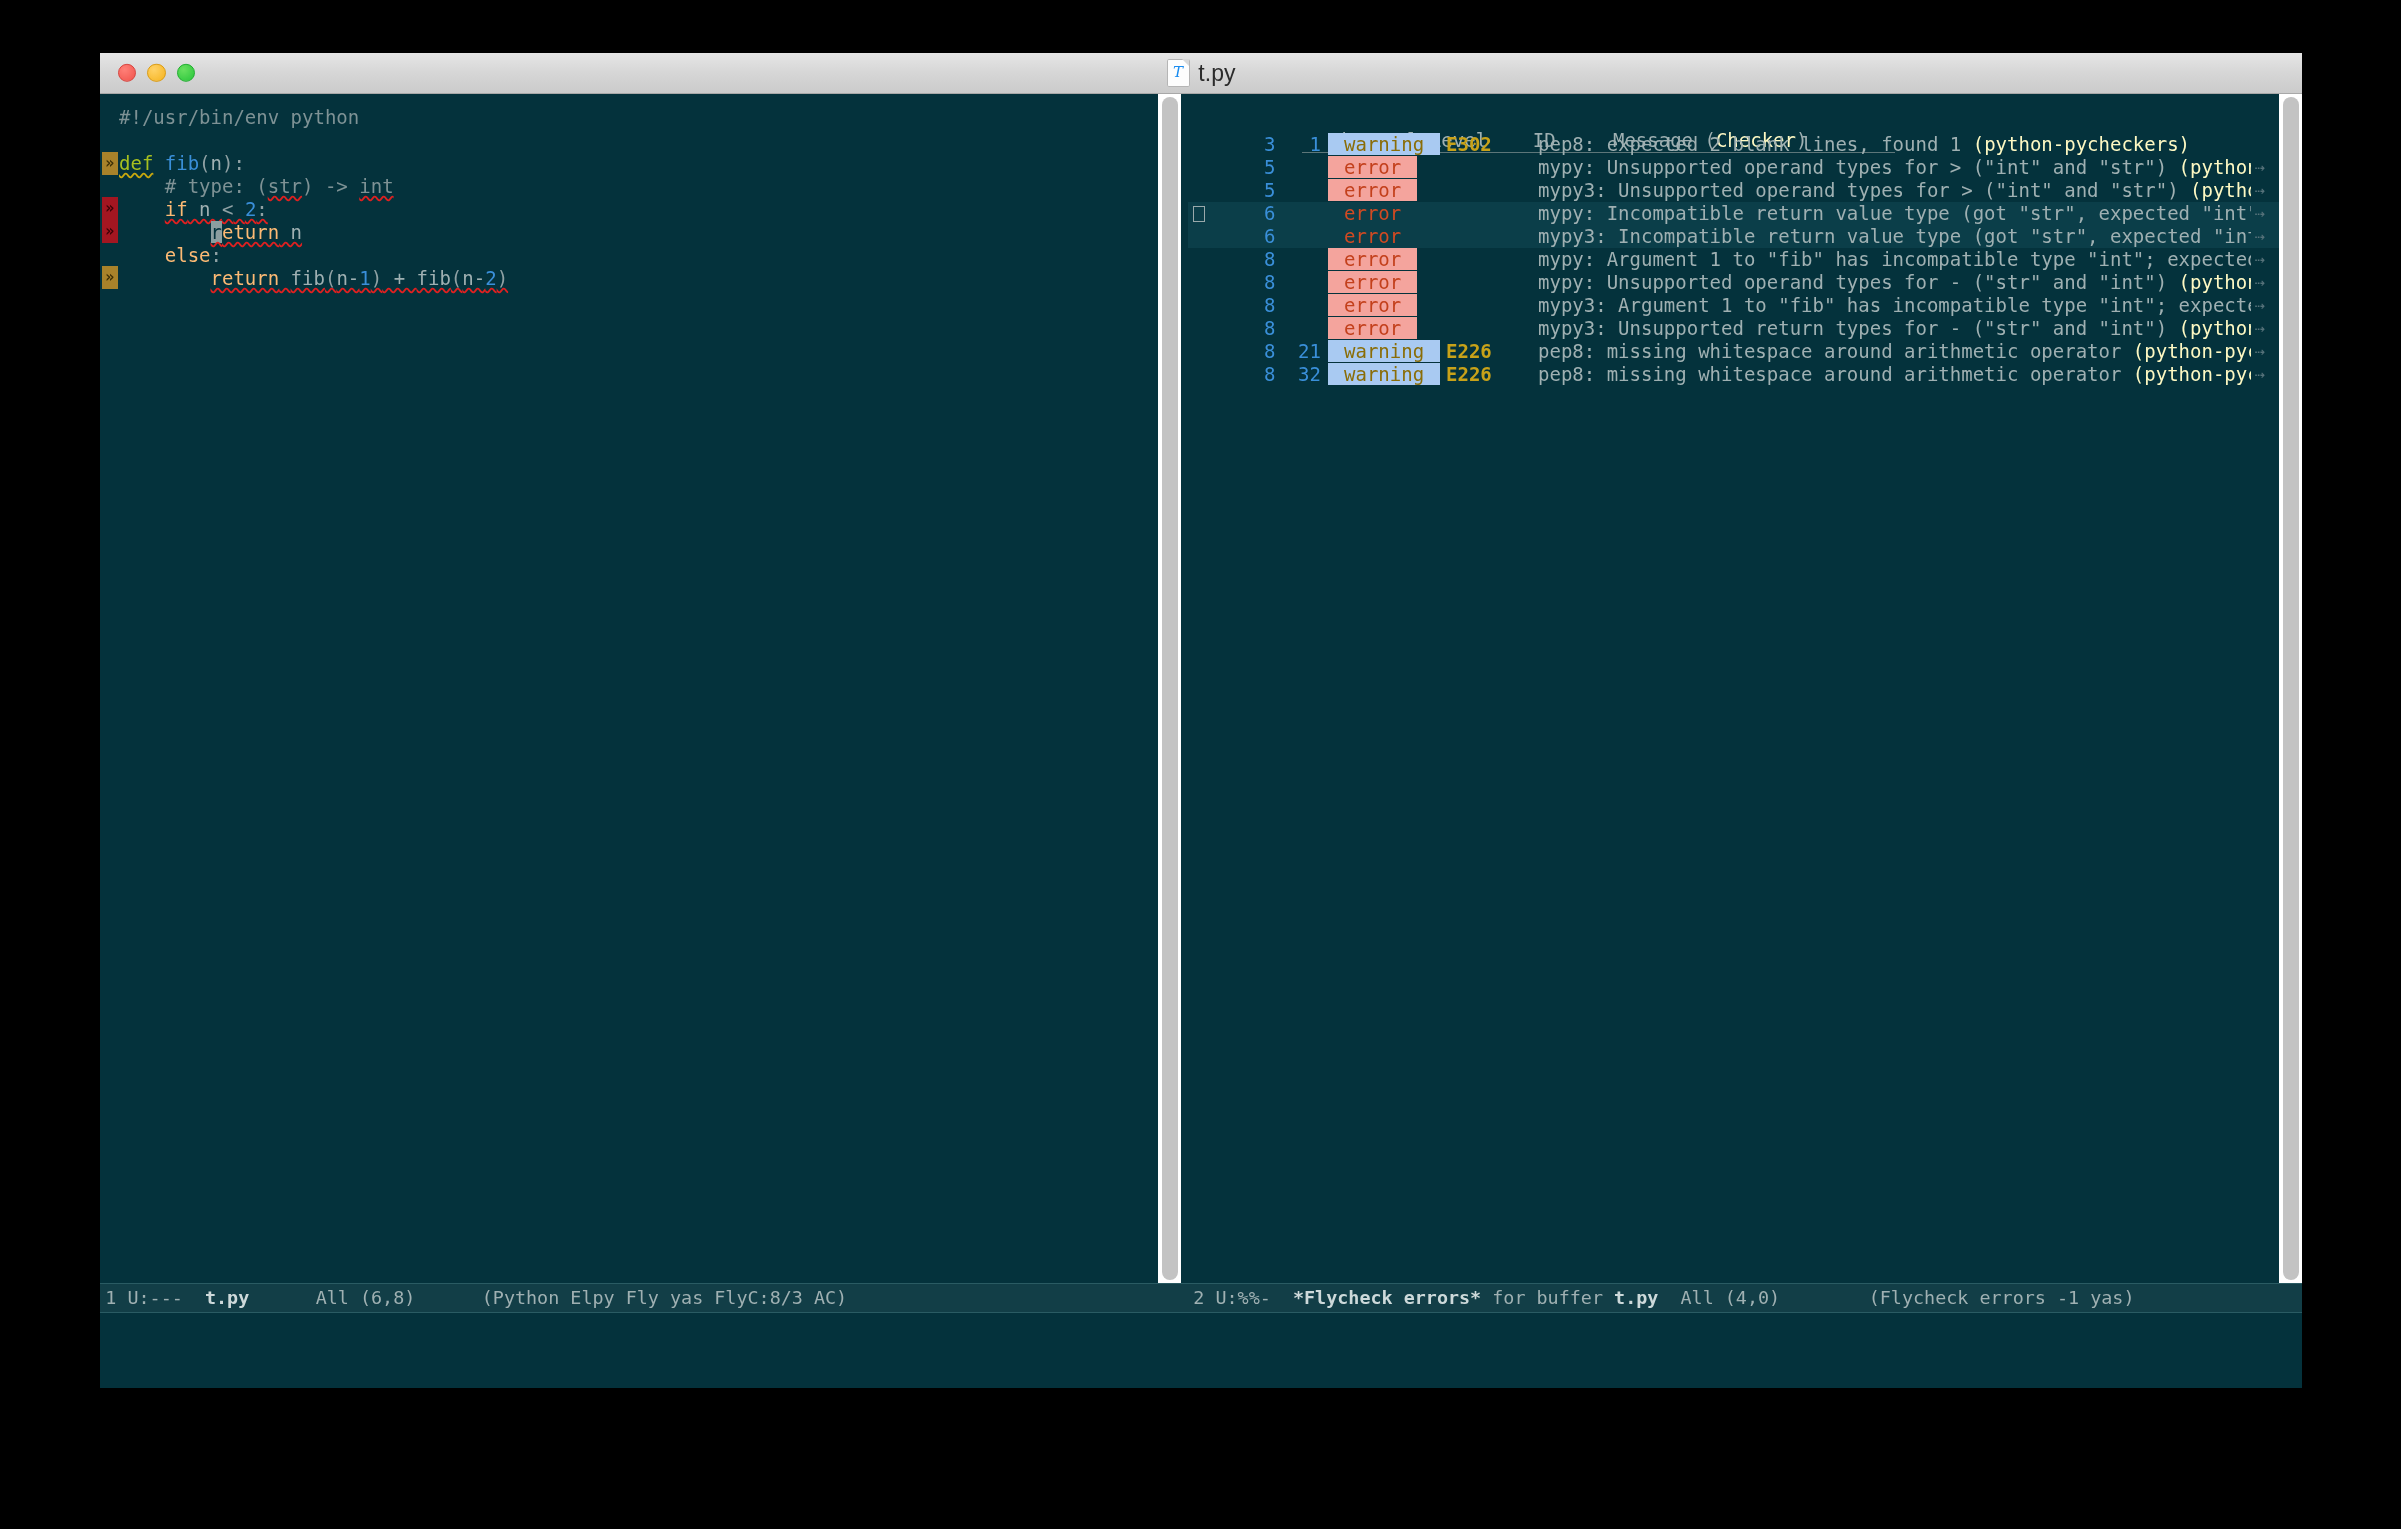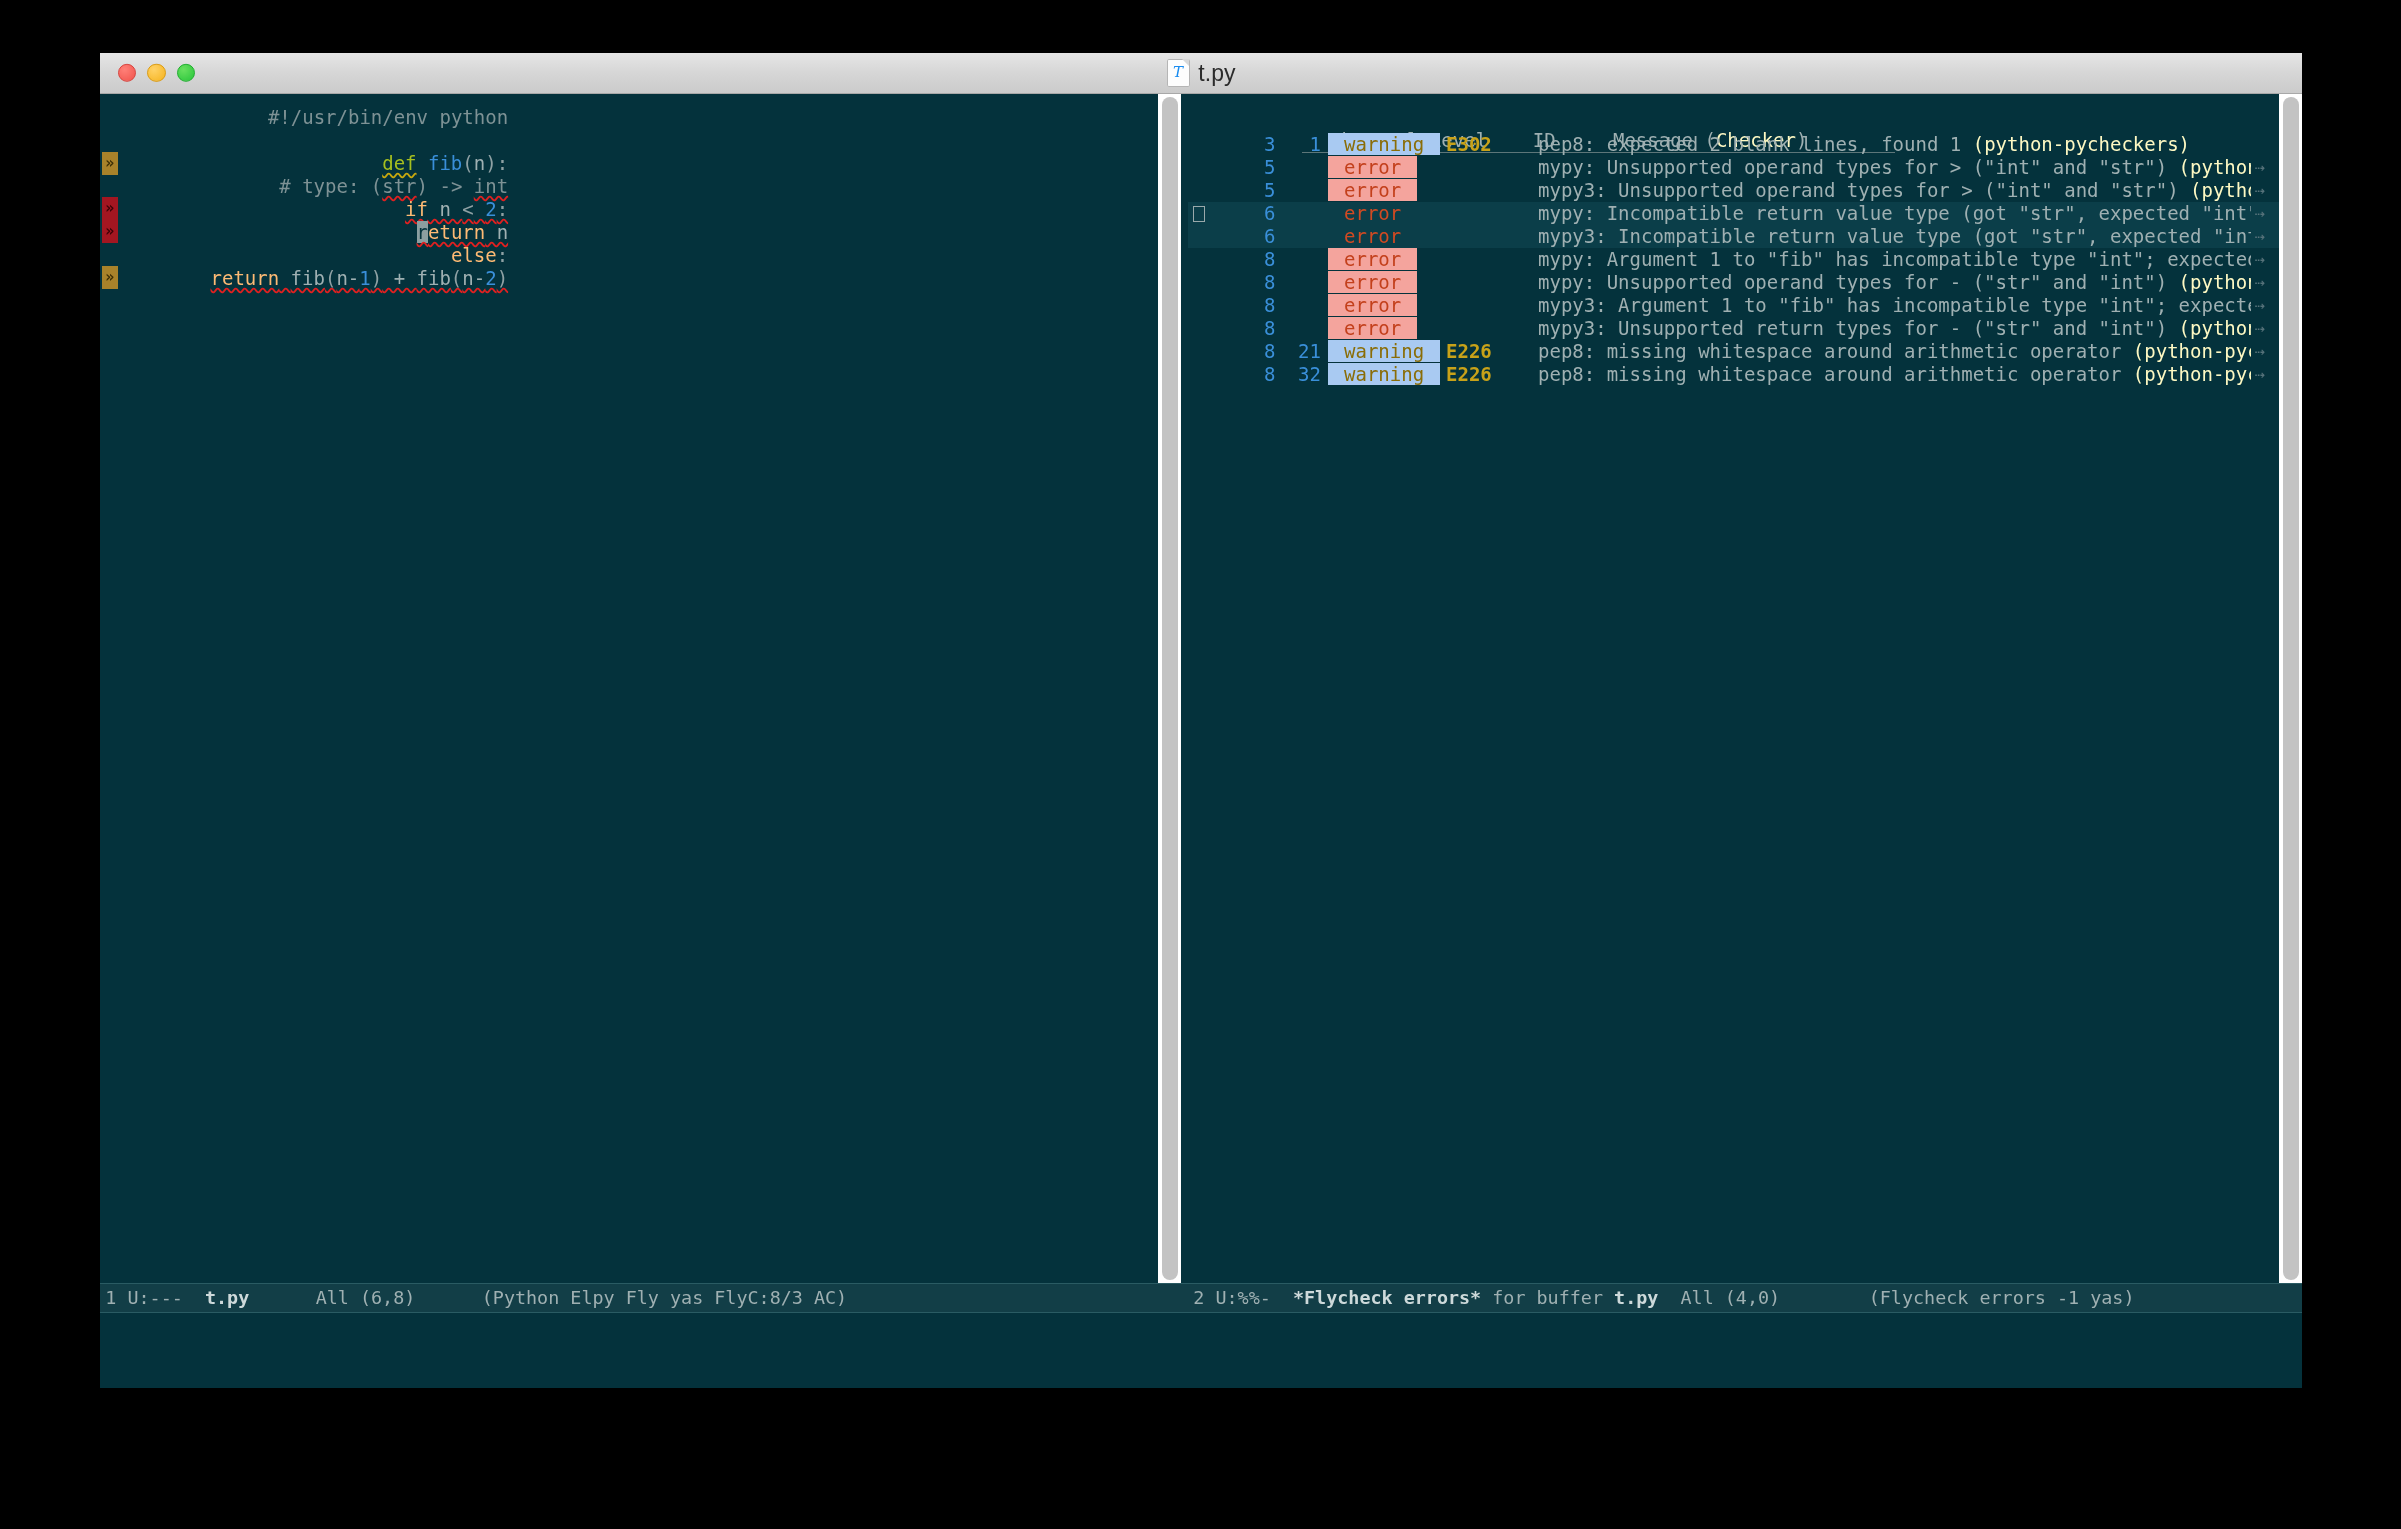--- a/index.html
+++ b/index.html
@@ -113,21 +113,21 @@
   .fringe-mark.warn  { background: #a8822a; color:#3c2f06; }
   .fringe-mark.err   { background: #a31621; color:#3b0207; }
 
   #code {
     position: absolute;
     left: 19px; top: 12.3px;
     white-space: pre;
     font-size: 19px;
     line-height: 23px;
   }
-  .cl { display: block; height: 23px; text-align: right; }
+  .cl { display: block; height: 23px; }
   .tok-comment { color: #7e9295; }
   .tok-kw      { color: #fdba74; }
   .tok-fn      { color: #3a8fd9; }
   .tok-num     { color: #3a8fd9; }
   .tok-def     { color: #a6bf1f; }
   .tok-plain   { color: #9fb0b2; }
   .tok-punc    { color: #8fa1a4; }
   .sq {
     text-decoration: underline wavy #e02020;
     text-decoration-skip-ink: none;

